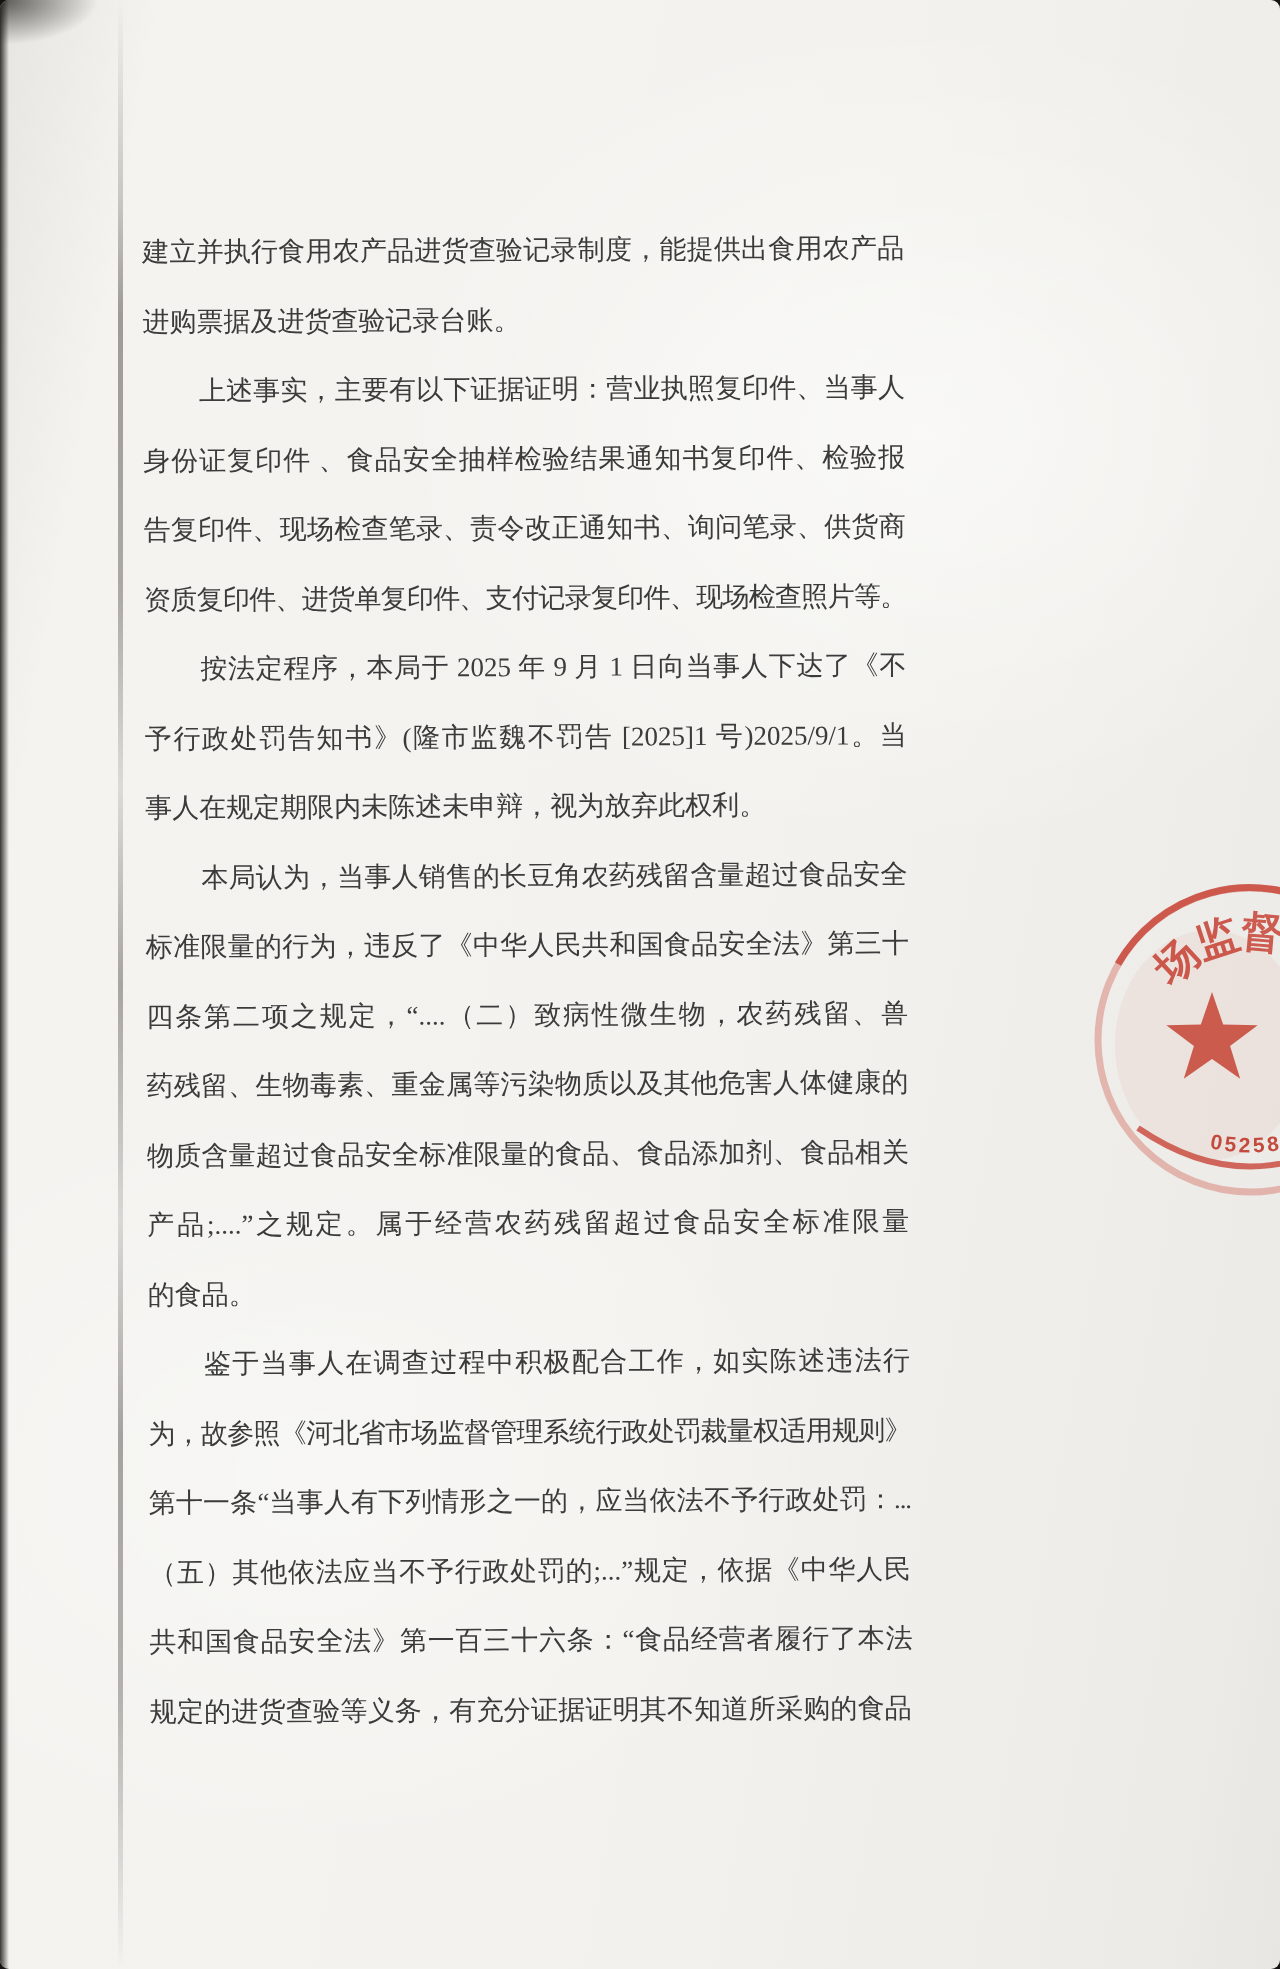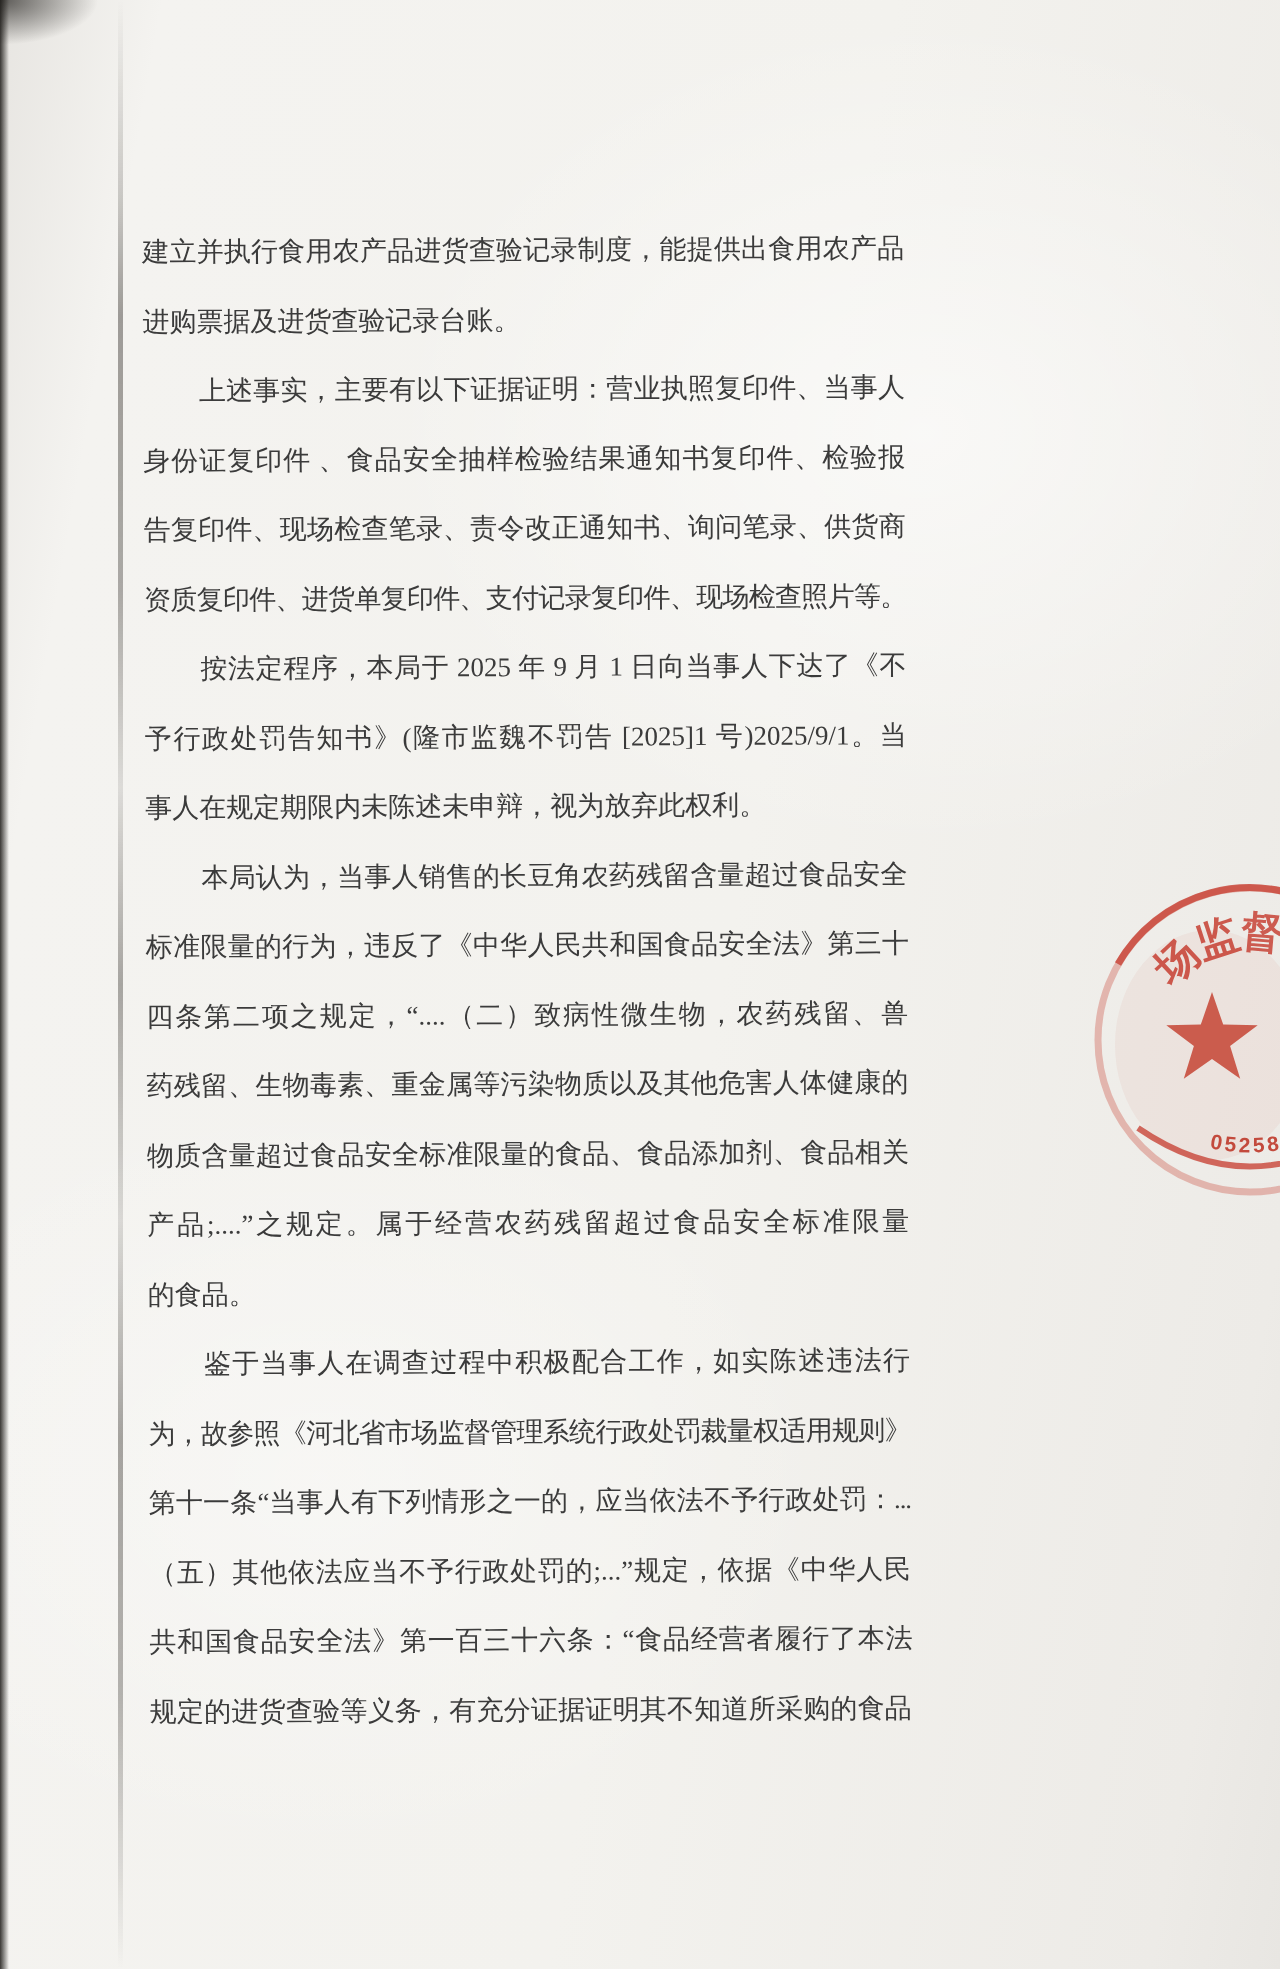--- a/index.html
+++ b/index.html
@@ -5,20 +5,21 @@
   html,body{margin:0;padding:0;background:#141311;}
   .page{
     position:relative;
     width:1280px;height:1969px;
     overflow:hidden;
     background:
       radial-gradient(900px 700px at 72% 22%, rgba(255,255,255,.55) 0%, rgba(255,255,255,0) 60%),
       radial-gradient(800px 600px at 25% 75%, rgba(255,255,255,.35) 0%, rgba(255,255,255,0) 65%),
       linear-gradient(100deg, #e7e5e1 0%, #f4f3f0 10%, #f3f2ee 55%, #edebe7 92%, #e8e6e2 100%);
     font-family:"Liberation Serif","DejaVu Serif",serif;
+    border-radius:9px;
   }
   .edge-left{
     position:absolute;left:0;top:0;width:9px;height:100%;
     background:linear-gradient(to right, rgba(26,24,21,.85), rgba(26,24,21,0));
   }
   .corner-tl{
     position:absolute;left:0;top:0;width:140px;height:64px;
     background:radial-gradient(140px 64px at 0 0, rgba(30,28,25,.7), rgba(30,28,25,0) 70%);
   }
   .crease{

